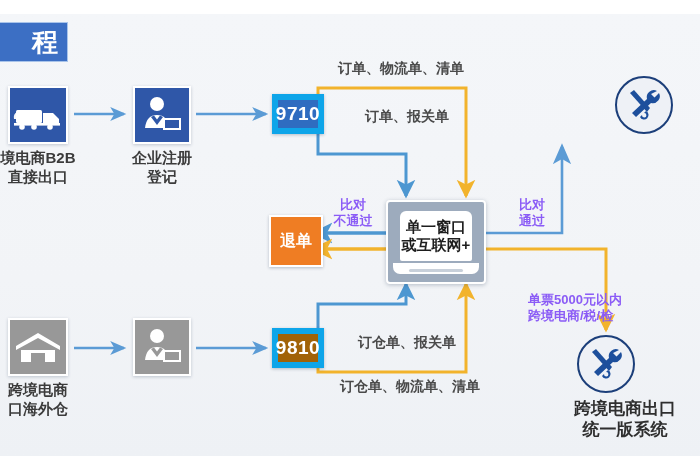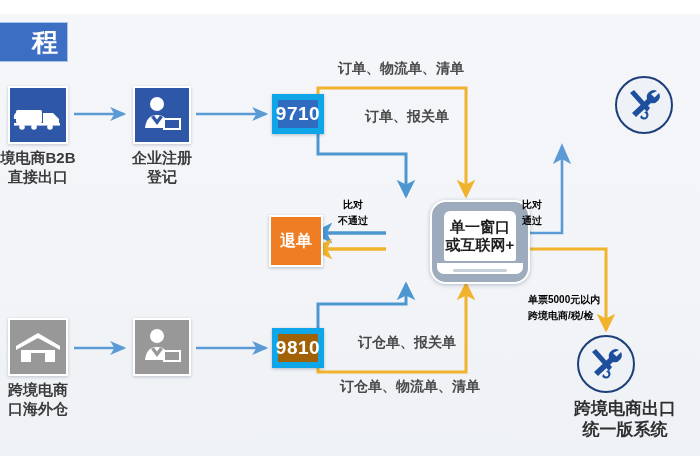--- a/index.html
+++ b/index.html
@@ -64,23 +64,22 @@
     position:absolute;box-sizing:border-box;
     display:flex;align-items:center;justify-content:center;
     background:#ef7d23;border:2px solid #ffffff;
     box-shadow:0 1px 3px rgba(40,60,90,.3);
     color:#ffffff;font-size:16px;font-weight:bold;margin-left:12px;
   }
 
   
   .hub{
     position:absolute;box-sizing:border-box;
-    background:#9dabbd;border:2px solid #ffffff;border-radius:16px;
+    background:#9dabbd;border:2px solid #ffffff;border-radius:4px;
     box-shadow:0 1px 4px rgba(40,60,90,.3);
-    margin-left:44px;
   }
   .hub .screen{
     position:absolute;left:12px;top:9px;right:12px;height:50px;
     background:#ffffff;border-radius:6px 6px 2px 2px;
     display:flex;flex-direction:column;align-items:center;justify-content:center;
   }
   .hub .screen b{
     display:block;color:#1d1d1d;font-size:15px;line-height:18px;
     font-weight:bold;white-space:nowrap;
   }
@@ -91,21 +90,21 @@
   .hub .lip{
     position:absolute;left:22%;right:22%;bottom:10px;height:3px;
     background:#c8d0da;border-radius:2px;
   }
 
   
   .elabel{
     position:absolute;color:#4a4a4a;font-size:14px;line-height:17px;
     font-weight:bold;white-space:pre;text-align:center;
   }
-  .elabel.small{font-size:10px;line-height:16px;color:#000000;}
+  .elabel.small{font-size:13px;line-height:16px;color:#8b5cf6;}
 
   
   .syscircle{
     position:absolute;border-radius:50%;
     background:#eef1f6;border:2px solid #1c3f7a;
     box-sizing:border-box;
     display:flex;align-items:center;justify-content:center;
   }
   .systitle{
     position:absolute;color:#2f2f2f;font-size:17px;line-height:21px;

